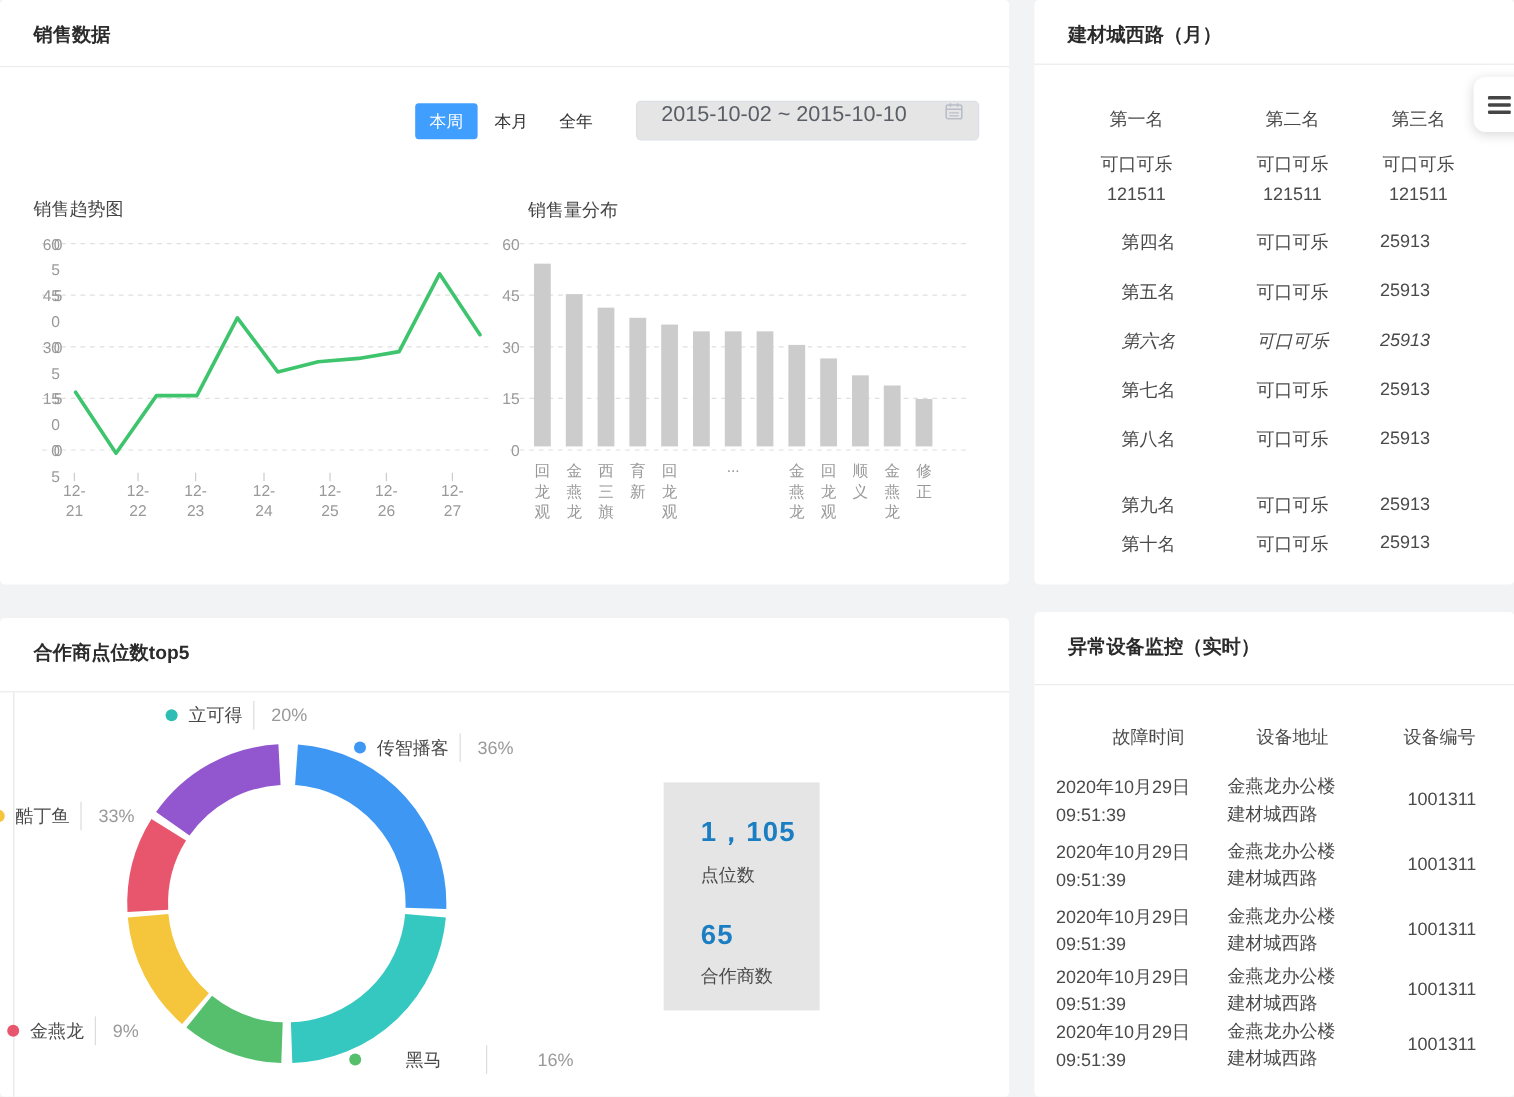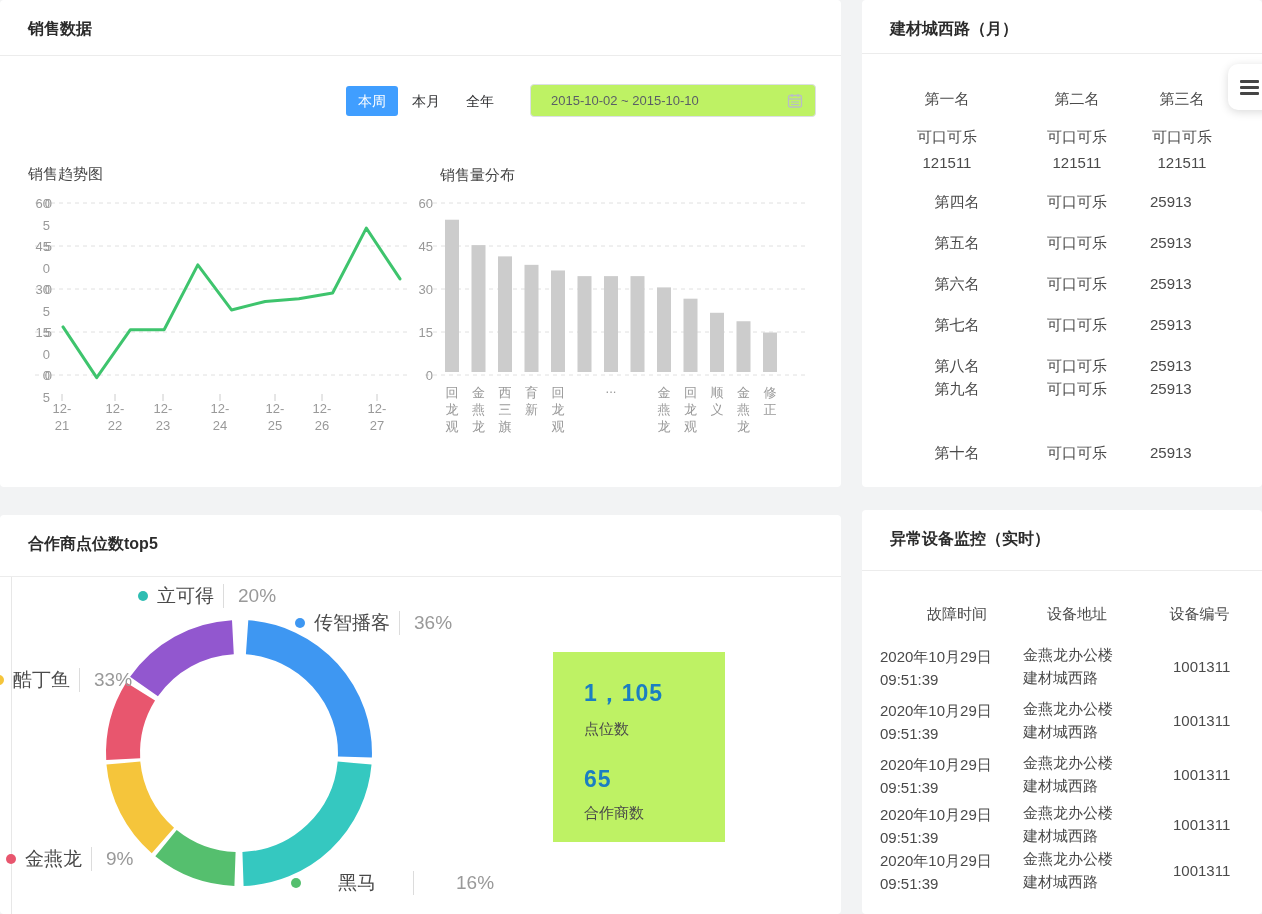--- a/index.html
+++ b/index.html
@@ -15,46 +15,46 @@
     padding:19px 0 0 28px;height:36px;box-sizing:border-box;
   }
   .panel-div{position:absolute;left:0;right:0;height:1px;background:#ececec;}
   
   .controls{position:absolute;top:84px;right:25px;height:33px;display:flex;align-items:center;}
   .tab{display:inline-block;font-size:14px;color:#303133;padding:6px 12px;border-radius:3px;
        cursor:pointer;margin-right:2px;line-height:18px;}
   .tab.active{background:#409eff;color:#fff;}
   .daterange{
     width:286px;height:33px;box-sizing:border-box;border:1px solid #dcdfe6;border-radius:4px;
-    margin-left:22px;display:flex;align-items:center;padding:0 12px 0 20px;
-    font-size:13px;color:#5a5e66;background:#bef264;
+    margin-left:22px;display:flex;padding:0 12px 0 20px;
+    font-size:18px;color:#5a5e66;background:#e5e5e5;
   }
   .daterange .txt{flex:1;}
   .chart-sub{position:absolute;font-size:15px;color:#464646;}
   
   .rank-col{position:absolute;text-align:center;font-size:15px;color:#4a4a4a;}
   .rank-row{position:absolute;left:0;width:400px;height:21px;font-size:15px;color:#4a4a4a;}
   .rank-row .rk{position:absolute;left:40px;width:110px;text-align:center;}
   .rank-row .nm{position:absolute;left:150px;width:130px;text-align:center;}
   .rank-row .vl{position:absolute;left:288px;text-align:left;}
   
   .dev-head{position:absolute;font-size:15px;color:#4a4a4a;text-align:center;}
   .dev-row{position:absolute;left:0;width:400px;font-size:15px;color:#4a4a4a;line-height:23px;}
   .dev-row .tm{position:absolute;left:18px;width:140px;}
   .dev-row .ad{position:absolute;left:161px;width:130px;font-family:Liberation Mono, monospace;}
   .dev-row .no{position:absolute;left:311px;top:10px;}
   
   .pie-border-left{position:absolute;left:11px;top:62px;bottom:0;width:1px;background:#e7e7e7;}
-  .pie-label{position:absolute;display:flex;align-items:center;height:26px;font-size:19px;}
+  .pie-label{position:absolute;display:flex;align-items:center;height:26px;font-size:15px;}
   .pie-label .dot{width:10px;height:10px;border-radius:50%;margin-right:9px;flex:0 0 auto;}
   .pie-label .nm{color:#4a4a4a;}
   .pie-label .sep{width:1px;height:24px;background:#dcdcdc;margin:0 14px 0 9px;}
   .pie-label .pc{color:#999;}
   .statbox{
-    position:absolute;left:553px;top:137px;width:172px;height:190px;background:#bef264;
+    position:absolute;left:553px;top:137px;width:130px;height:190px;background:#e5e5e5;
     box-sizing:border-box;padding:26px 0 0 31px;
   }
   .statbox .num{font-size:23px;font-weight:bold;color:#1b7ec2;letter-spacing:1px;}
   .statbox .lab{font-size:15px;color:#4a4a4a;margin-top:11px;}
   .statbox .num2{margin-top:27px;}
   
   .menu-fab{
     position:absolute;left:1228px;top:64px;width:50px;height:46px;background:#fff;
     border-radius:10px;box-shadow:0 2px 10px rgba(0,0,0,0.15);cursor:pointer;
     display:flex;align-items:center;padding-left:12px;box-sizing:border-box;
@@ -209,36 +209,36 @@
       <div class="rank-row" style="top: 193px;">
         <div class="rk">第四名</div>
         <div class="nm">可口可乐</div>
         <div class="vl">25913</div>
       </div>
       <div class="rank-row" style="top: 234px;">
         <div class="rk">第五名</div>
         <div class="nm">可口可乐</div>
         <div class="vl">25913</div>
       </div>
-      <div class="rank-row" style="top: 275px;">
+      <div class="rank-row" style="top: 275px; font-style: italic;">
         <div class="rk">第六名</div>
         <div class="nm">可口可乐</div>
         <div class="vl">25913</div>
       </div>
       <div class="rank-row" style="top: 316px;">
         <div class="rk">第七名</div>
         <div class="nm">可口可乐</div>
         <div class="vl">25913</div>
       </div>
       <div class="rank-row" style="top: 357px;">
         <div class="rk">第八名</div>
         <div class="nm">可口可乐</div>
         <div class="vl">25913</div>
       </div>
-      <div class="rank-row" style="top: 380px; text-decoration: underline;">
+      <div class="rank-row" style="top: 412px; text-decoration: underline;">
         <div class="rk">第九名</div>
         <div class="nm">可口可乐</div>
         <div class="vl">25913</div>
       </div>
       <div class="rank-row" style="top: 444px;">
         <div class="rk">第十名</div>
         <div class="nm">可口可乐</div>
         <div class="vl">25913</div>
       </div>
     </div>

